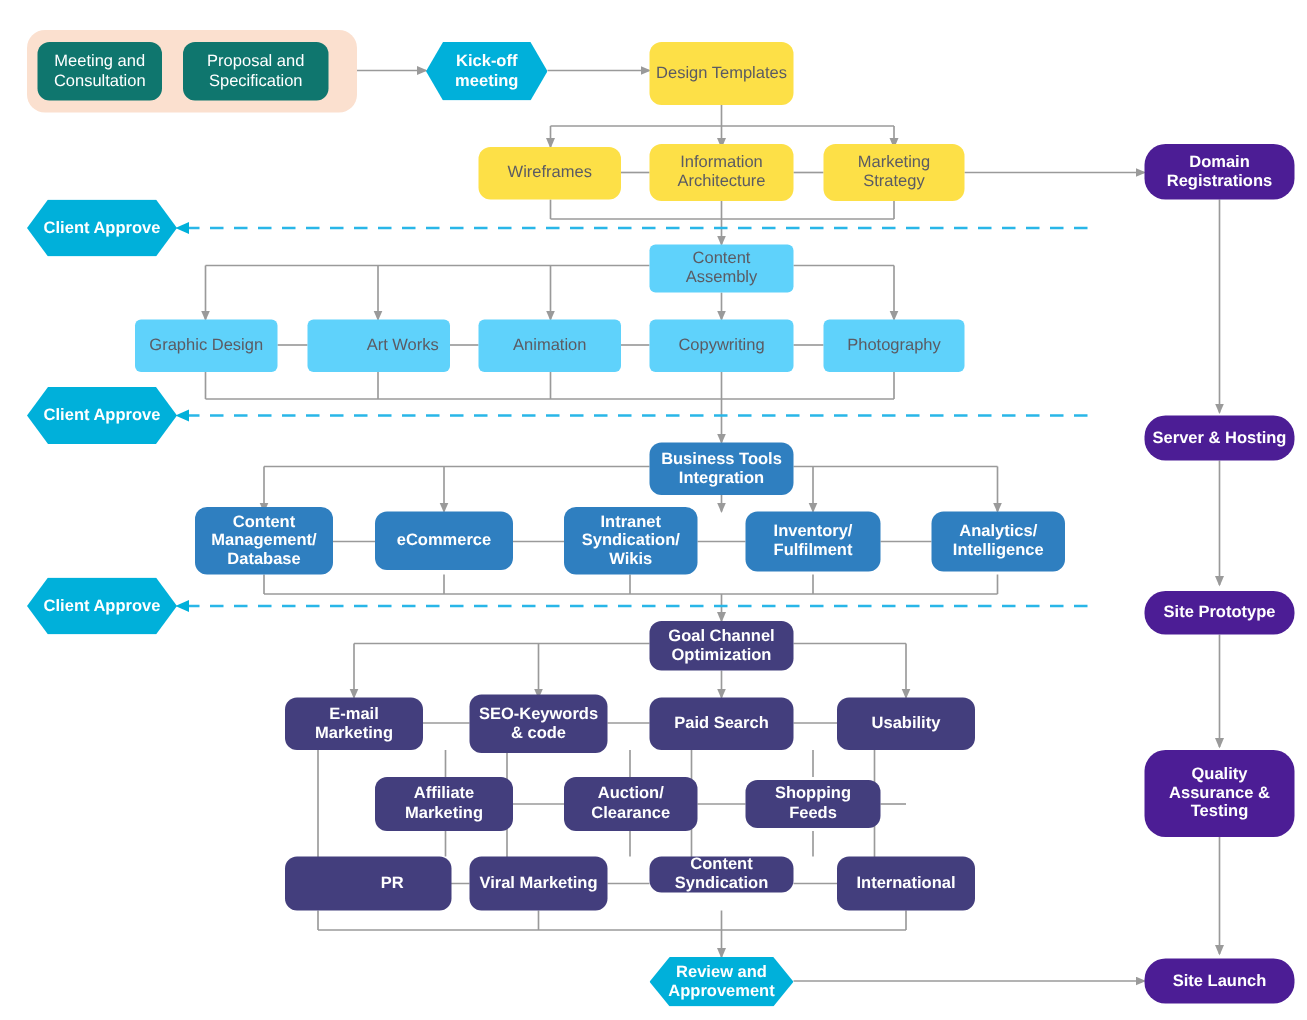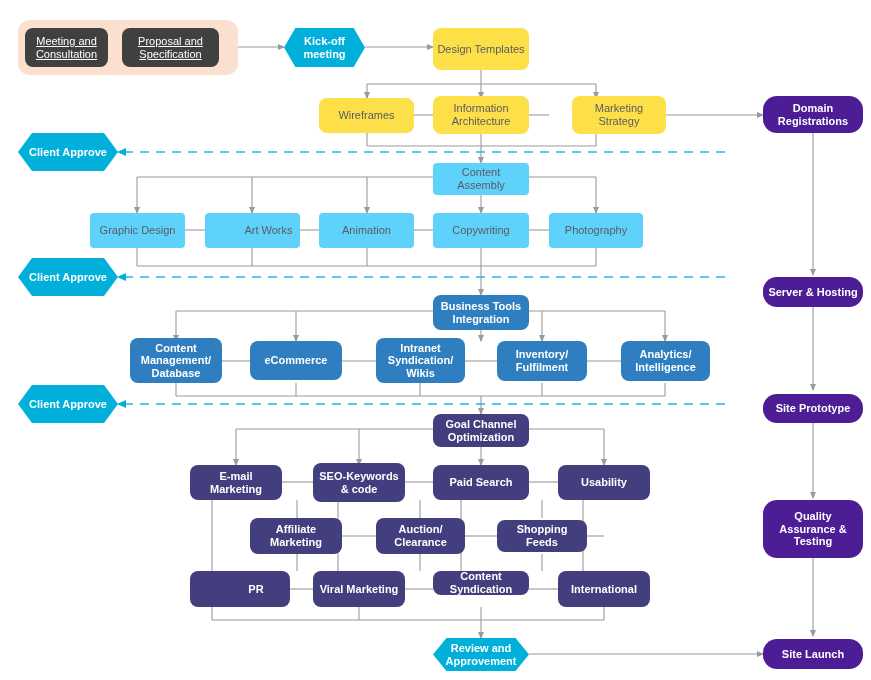--- a/index.html
+++ b/index.html
@@ -6,21 +6,21 @@
   body{width:871px;height:680px;overflow:hidden;
        font-family:"Liberation Sans","DejaVu Sans",sans-serif;}
   #stage{position:relative;width:871px;height:680px;}
   svg#wires{position:absolute;left:0;top:0;width:871px;height:680px;}
   .node{position:absolute;box-sizing:border-box;display:flex;align-items:center;
         justify-content:center;text-align:center;line-height:1.15;}
   .node span{display:block;padding:0 4px;}
 
   .grp{position:absolute;background:#fbe0cf;border-radius:12px;}
 
-  .orange-soft{background:#404040;color:#ffffff;border-radius:8px;font-size:11px;text-decoration:underline;}
+  .orange-soft{background:#0f766e;color:#ffffff;border-radius:8px;font-size:11px;}
   .orange{background:#fde047;color:#5b5b63;border-radius:8px;font-size:11px;}
   .cyan{background:#5fd2fb;color:#5b5b63;border-radius:4px;font-size:11px;}
   .blue{background:#2f7fc0;color:#ffffff;border-radius:8px;font-size:11px;font-weight:bold;}
   .purple{background:#433e7d;color:#ffffff;border-radius:8px;font-size:11px;font-weight:bold;}
   .red{background:#4c1d95;color:#ffffff;border-radius:14px;font-size:11px;font-weight:bold;}
 
   .hex{position:absolute;background:#00b0da;color:#ffffff;font-size:11px;font-weight:bold;
        display:flex;align-items:center;justify-content:center;text-align:center;line-height:1.15;
        clip-path:polygon(14% 0%,86% 0%,100% 50%,86% 100%,14% 100%,0% 50%);}
 </style>
@@ -177,21 +177,21 @@
 
   <div class="node orange" style="left:433px;top:28px;width:96px;height:42px;">
     <span>Design Templates</span>
   </div>
   <div class="node orange" style="left:319px;top:98px;width:95px;height:35px;">
     <span>Wireframes</span>
   </div>
   <div class="node orange" style="left:433px;top:96px;width:96px;height:38px;">
     <span>Information Architecture</span>
   </div>
-  <div class="node orange" style="left:549px;top:96px;width:94px;height:38px;margin-left:23px;">
+  <div class="node orange" style="left:549px;top:96px;width:94px;height:38px;">
     <span>Marketing Strategy</span>
   </div>
 
   <div class="hex" style="left:18px;top:133px;width:100px;height:38px;">
     <span>Client Approve</span>
   </div>
 
   <div class="node cyan" style="left:433px;top:163px;width:96px;height:32px;">
     <span>Content Assembly</span>
   </div>
@@ -258,21 +258,21 @@
   <div class="node purple" style="left:250px;top:518px;width:92px;height:36px;">
     <span>Affiliate Marketing</span>
   </div>
   <div class="node purple" style="left:376px;top:518px;width:89px;height:36px;">
     <span>Auction/ Clearance</span>
   </div>
   <div class="node purple" style="left:497px;top:520px;width:90px;height:32px;">
     <span>Shopping Feeds</span>
   </div>
 
-  <div class="node purple" style="left:190px;top:571px;width:100px;height:36px;padding-left:32px;">
+  <div class="node purple" style="left:190px;top:571px;width:111px;height:36px;padding-left:32px;">
     <span>PR</span>
   </div>
   <div class="node purple" style="left:313px;top:571px;width:92px;height:36px;">
     <span>Viral Marketing</span>
   </div>
   <div class="node purple" style="left:433px;top:571px;width:96px;height:24px;">
     <span>Content Syndication</span>
   </div>
   <div class="node purple" style="left:558px;top:571px;width:92px;height:36px;">
     <span>International</span>

